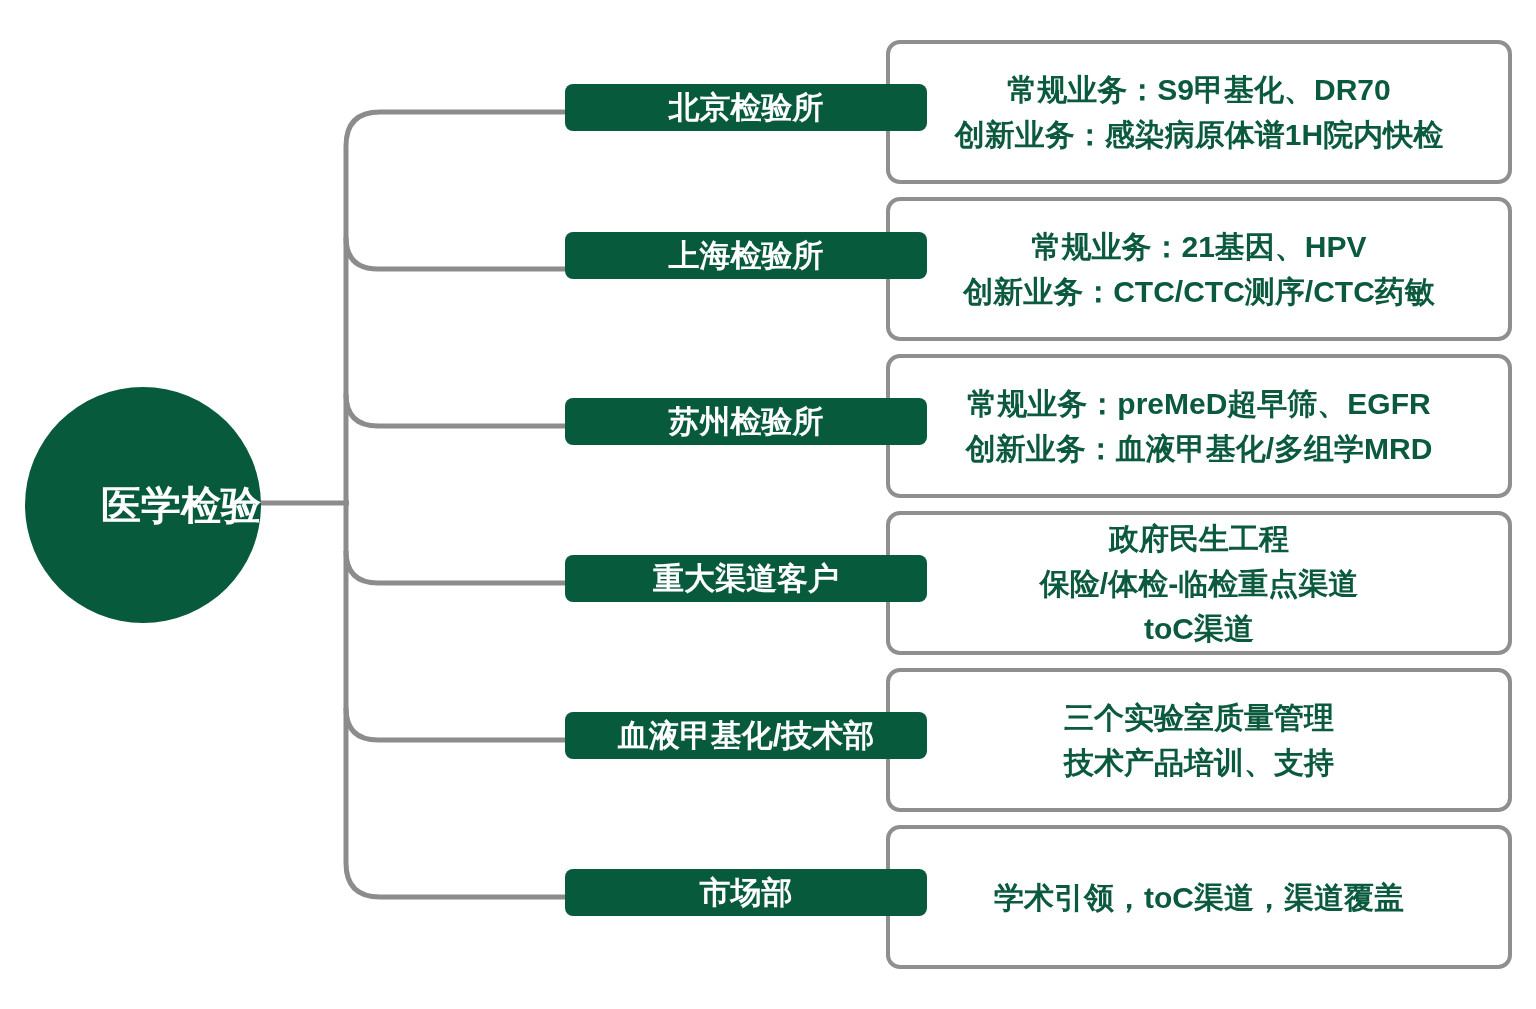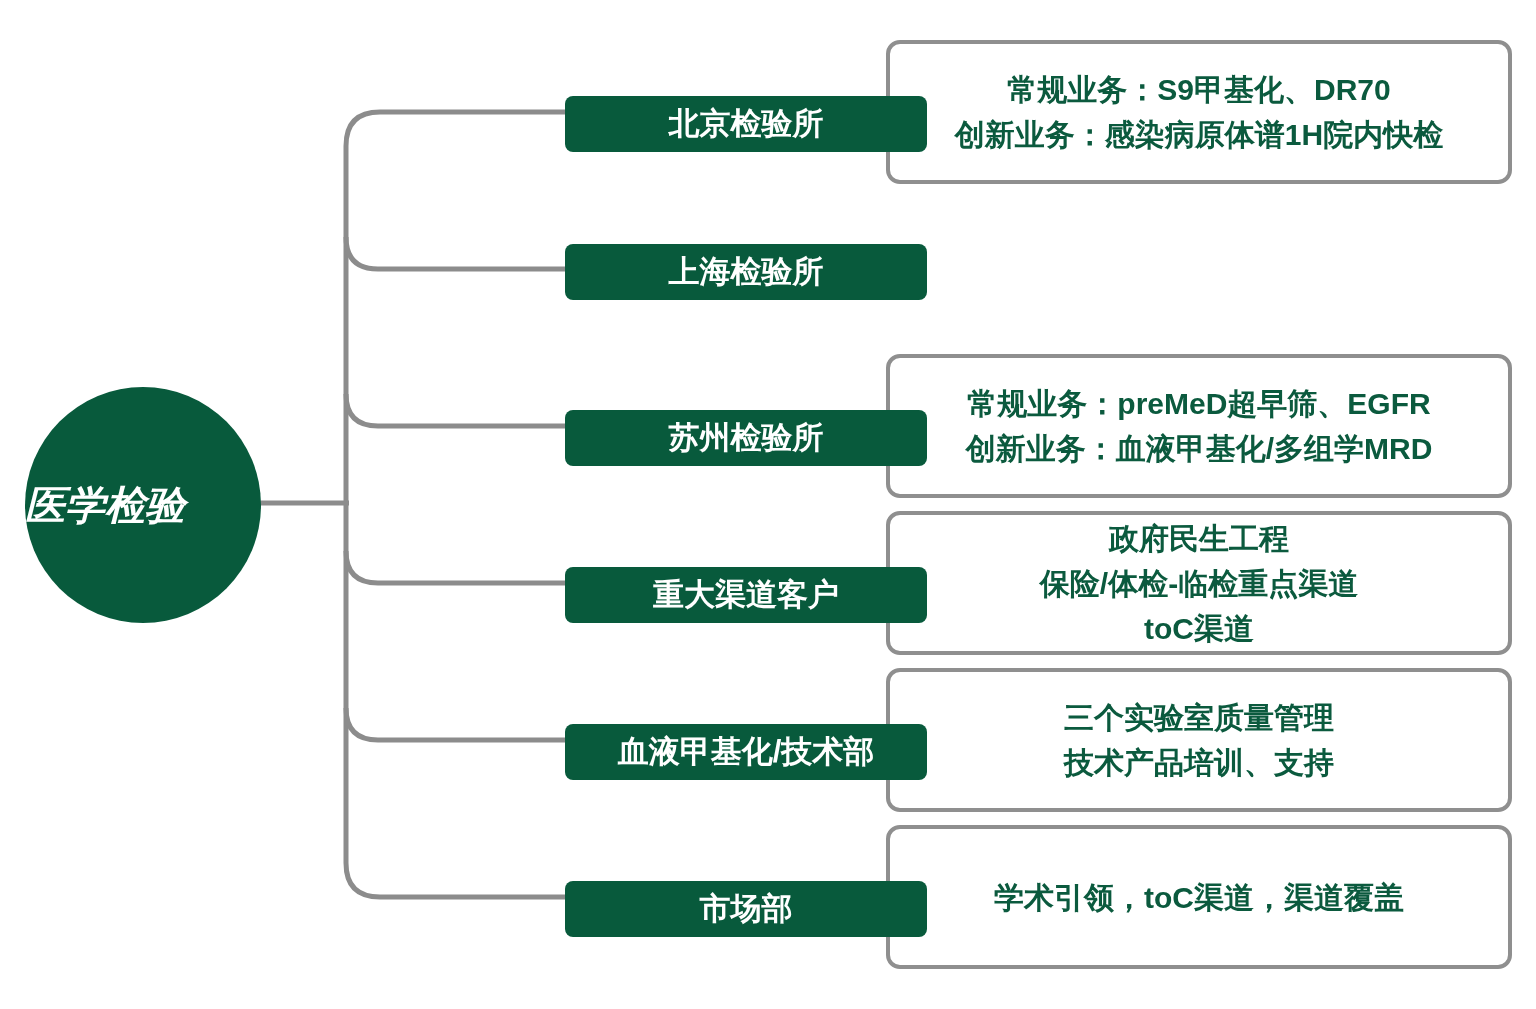--- a/index.html
+++ b/index.html
@@ -17,34 +17,32 @@
     position:relative;
     width:1536px;height:1009px;
     background:var(--bg);
     overflow:hidden;
   }
   svg.connector{position:absolute;left:0;top:0;z-index:1;}
   svg.connector path{stroke:var(--line);stroke-width:5;fill:none;}
   .root-circle{
     position:absolute;left:25px;top:387px;width:236px;height:236px;
     background:var(--green);border-radius:50%;
-    display:flex;flex-direction:column;align-items:flex-start;justify-content:center;
+    display:flex;flex-direction:column;align-items:flex-end;justify-content:center;
     z-index:3;
-    font-style:italic;
   }
   .root-circle div{
     color:var(--node-text);font-size:40px;font-weight:700;line-height:1.42;
     text-align:center;white-space:nowrap;
   }
   .node{
-    position:absolute;left:565px;width:362px;height:56px;
+    position:absolute;left:565px;width:362px;height:47px;
     background:var(--green);border-radius:8px;
     display:flex;align-items:center;justify-content:center;
     z-index:3;
-    margin-top:12px;
   }
   .node span{
     color:var(--node-text);font-size:31px;font-weight:700;white-space:nowrap;
   }
   .desc{
     position:absolute;left:886px;width:626px;height:144px;
     background:var(--bg);
     border:4px solid var(--border);border-radius:14px;
     display:flex;flex-direction:column;align-items:center;justify-content:center;
     z-index:2;
@@ -76,20 +74,24 @@
     <span>北京检验所</span>
   </div>
   <div class="desc" style="top:40px">
     <div class="desc-line">常规业务：S9甲基化、DR70</div>
     <div class="desc-line">创新业务：感染病原体谱1H院内快检</div>
   </div>
 
   <div class="node" style="top:232px">
     <span>上海检验所</span>
   </div>
+  <div class="desc" style="top:197px">
+    <div class="desc-line">常规业务：21基因、HPV</div>
+    <div class="desc-line">创新业务：CTC/CTC测序/CTC药敏</div>
+  </div>
 
   <div class="node" style="top:398px">
     <span>苏州检验所</span>
   </div>
   <div class="desc" style="top:354px">
     <div class="desc-line">常规业务：preMeD超早筛、EGFR</div>
     <div class="desc-line">创新业务：血液甲基化/多组学MRD</div>
   </div>
 
   <div class="node" style="top:555px">

